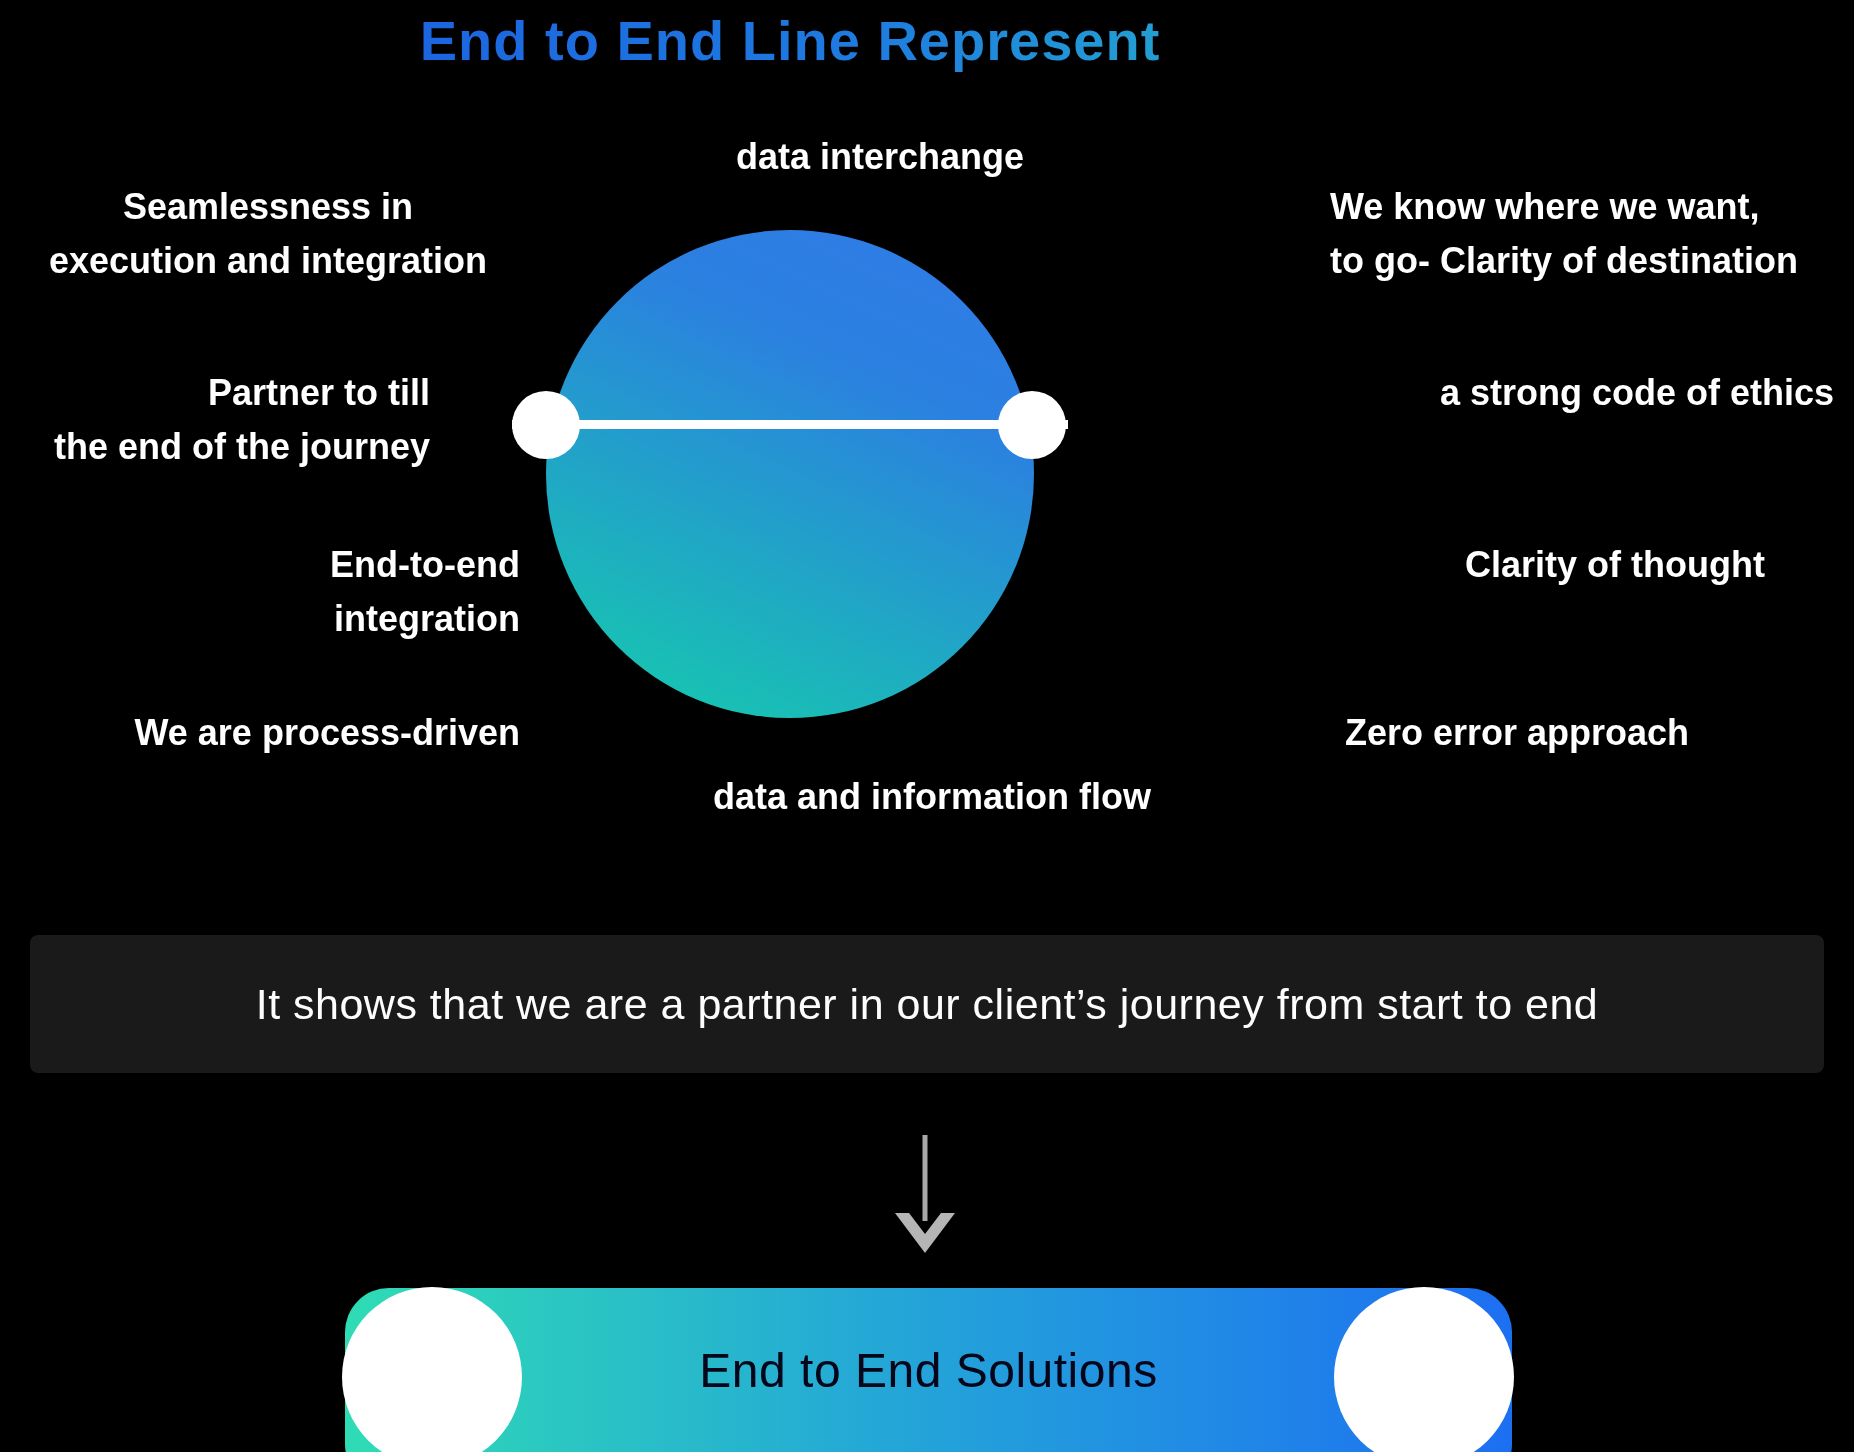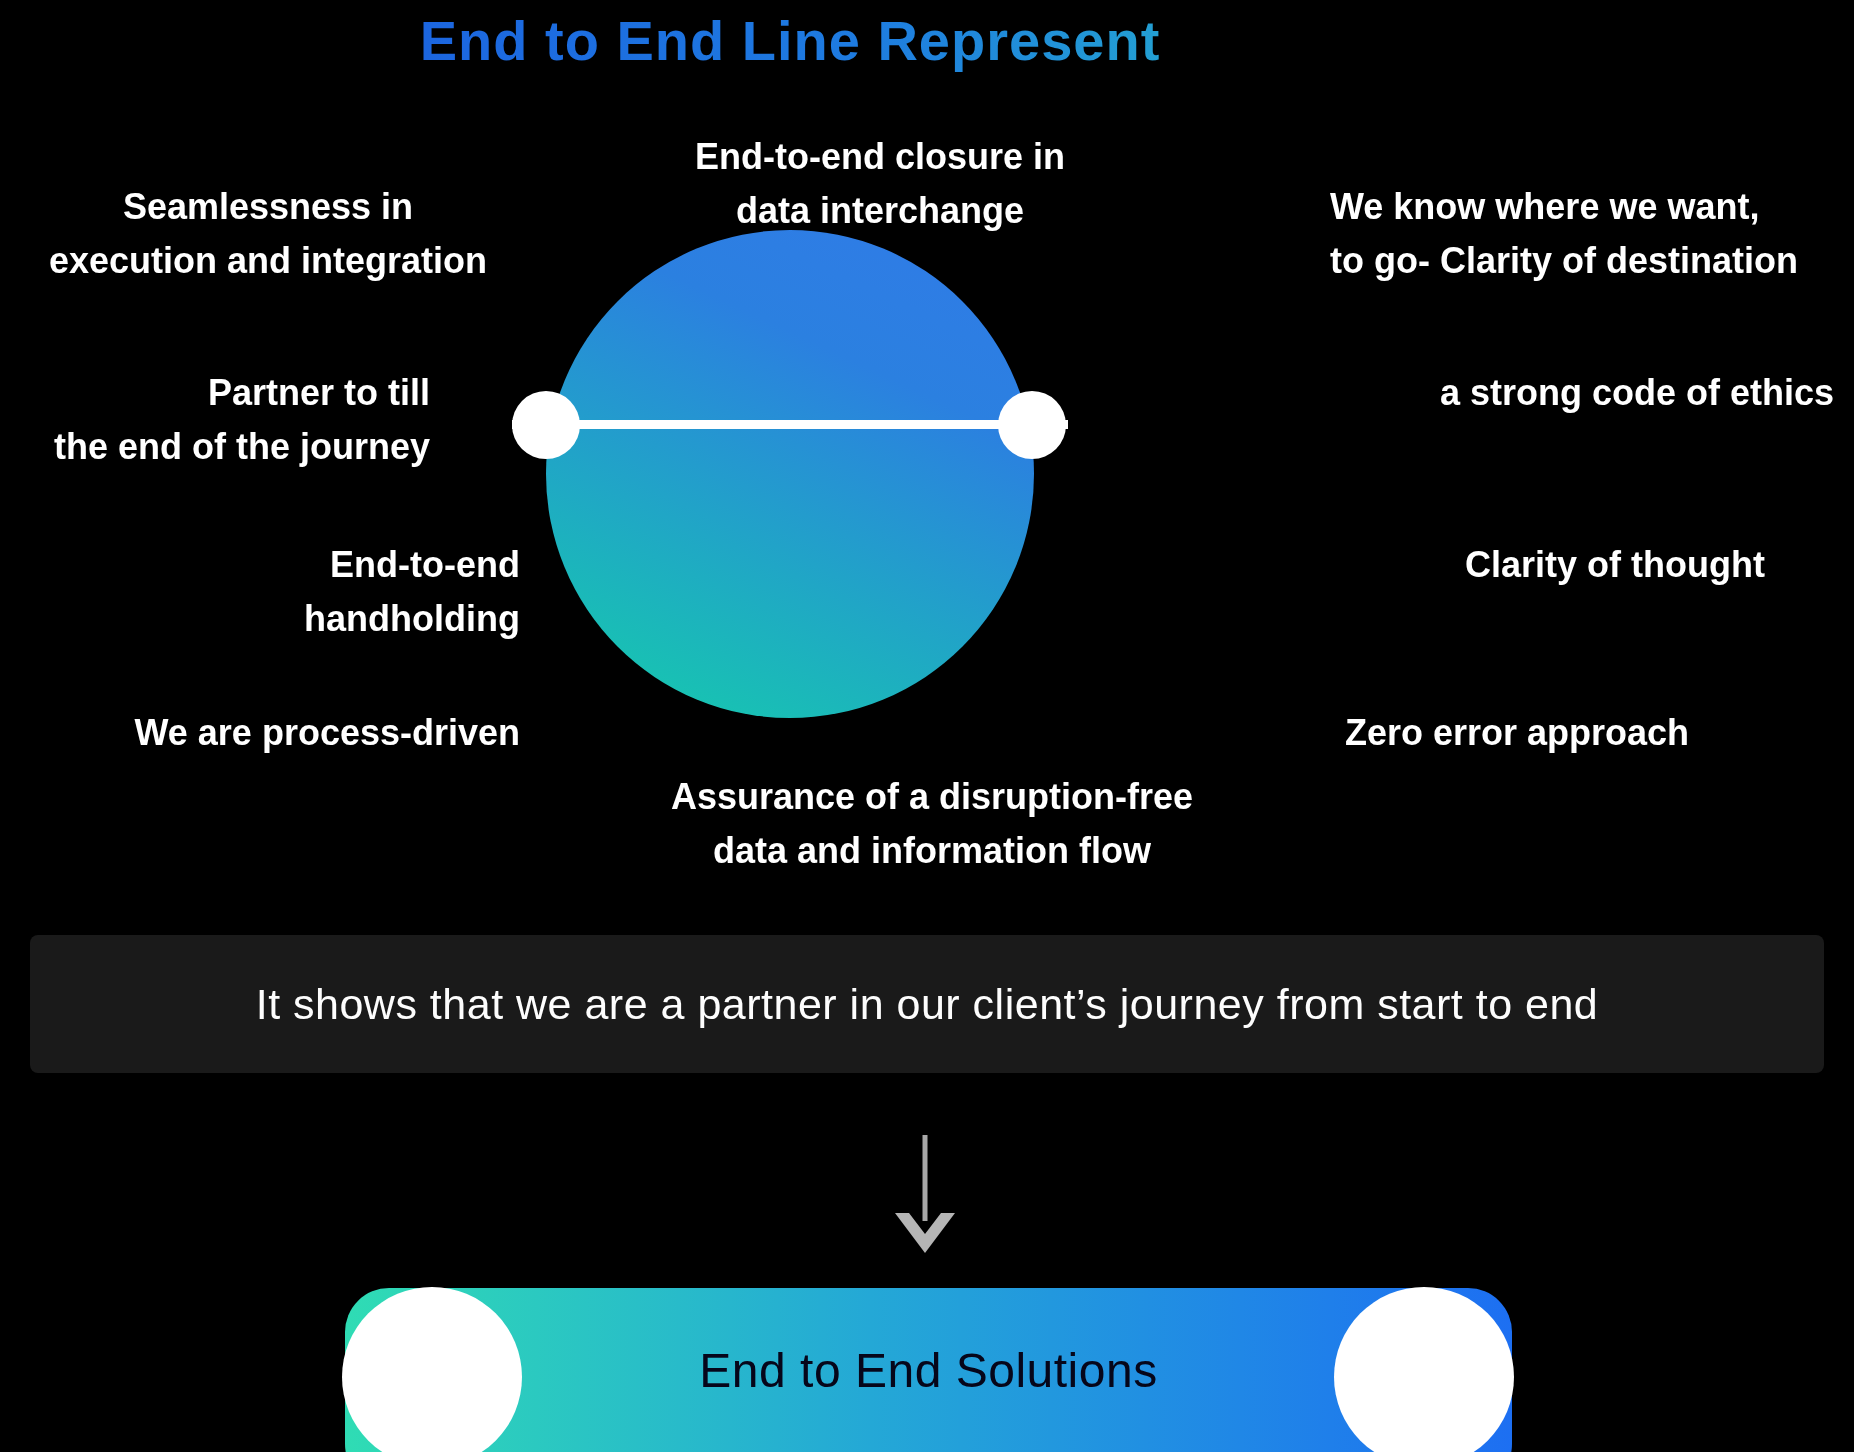--- a/index.html
+++ b/index.html
@@ -69,56 +69,54 @@
 <body>
 
 <h1 class="abs title">End to End Line Represent</h1>
 
 <div class="abs big-circle"></div>
 <div class="abs h-line"></div>
 <div class="abs end-dot left"></div>
 <div class="abs end-dot right"></div>
 
 <div class="abs label lbl-tc">
-  <span class="ln">End-to-end closure in</span>
   <span class="ln">data interchange</span>
 </div>
 
 <div class="abs label lbl-l1">
   <span class="ln">Seamlessness in</span>
   <span class="ln">execution and integration</span>
 </div>
 <div class="abs label lbl-l2">
   <span class="ln">Partner to till</span>
   <span class="ln">the end of the journey</span>
 </div>
 <div class="abs label lbl-l3">
   <span class="ln">End-to-end</span>
-  <span class="ln">handholding</span>
+  <span class="ln">integration</span>
 </div>
 <div class="abs label lbl-l4">
   <span class="ln">We are process-driven</span>
 </div>
 
 <div class="abs label lbl-r1">
   <span class="ln">We know where we want,</span>
   <span class="ln">to go- Clarity of destination</span>
 </div>
 <div class="abs label lbl-r2">
   <span class="ln">a strong code of ethics</span>
 </div>
 <div class="abs label lbl-r3">
   <span class="ln">Clarity of thought</span>
 </div>
 <div class="abs label lbl-r4">
   <span class="ln">Zero error approach</span>
 </div>
 
 <div class="abs label lbl-bc">
-  <span class="ln">Assurance of a disruption-free</span>
   <span class="ln">data and information flow</span>
 </div>
 
 <div class="abs banner">
   <span class="banner-text">It shows that we are a partner in our client’s journey from start to end</span>
 </div>
 
 <svg class="abs down-arrow" viewBox="0 0 100 128">
   <line x1="50" y1="2" x2="50" y2="88" stroke="#a8a8a8" stroke-width="5"></line>
   <path d="M20 80 L50 120 L80 80 L66 80 L50 101 L34 80 Z" fill="#b5b5b5"></path>

